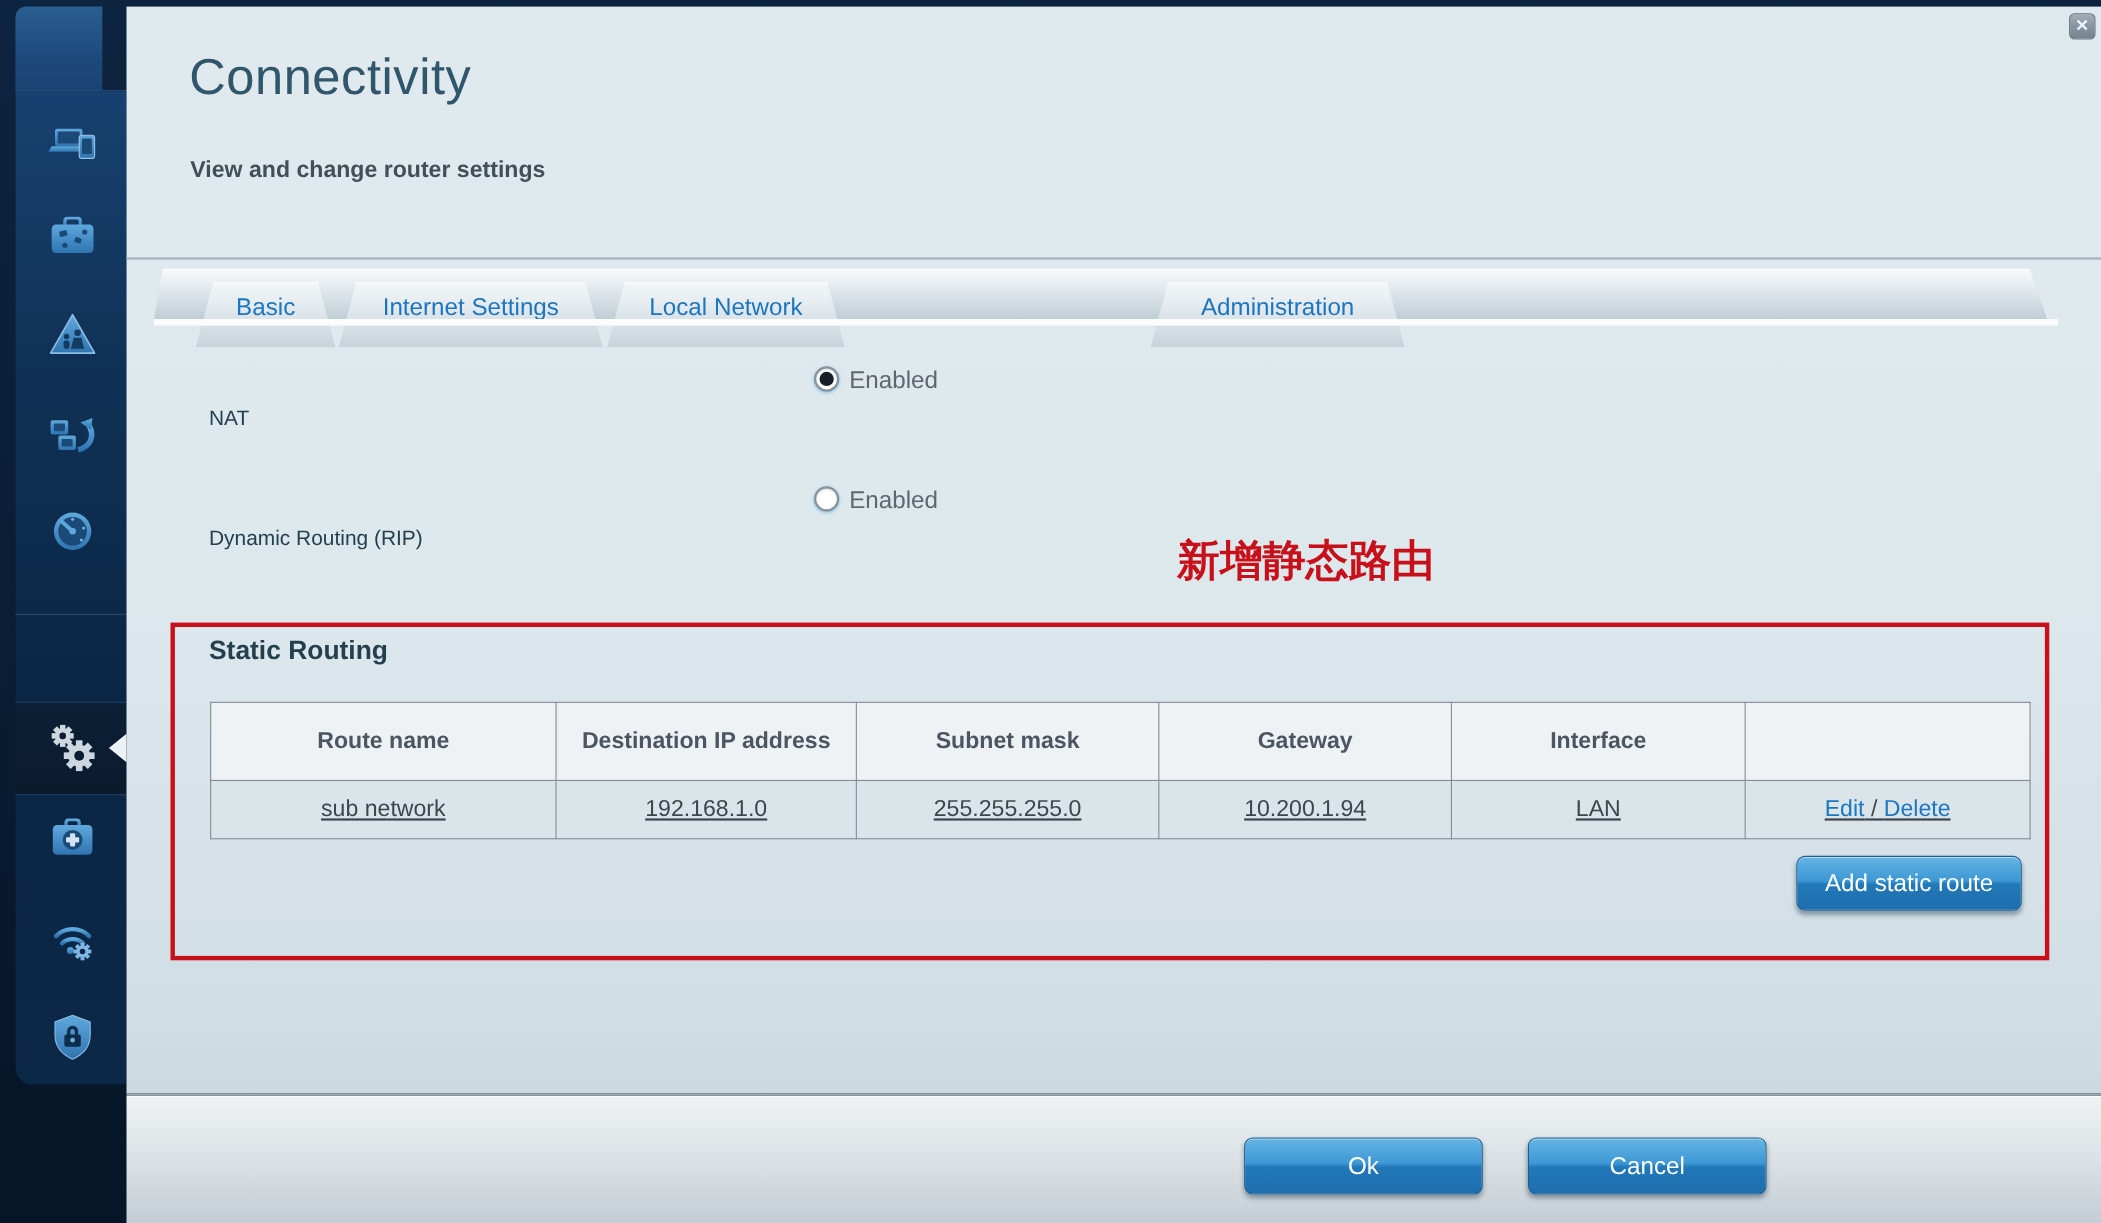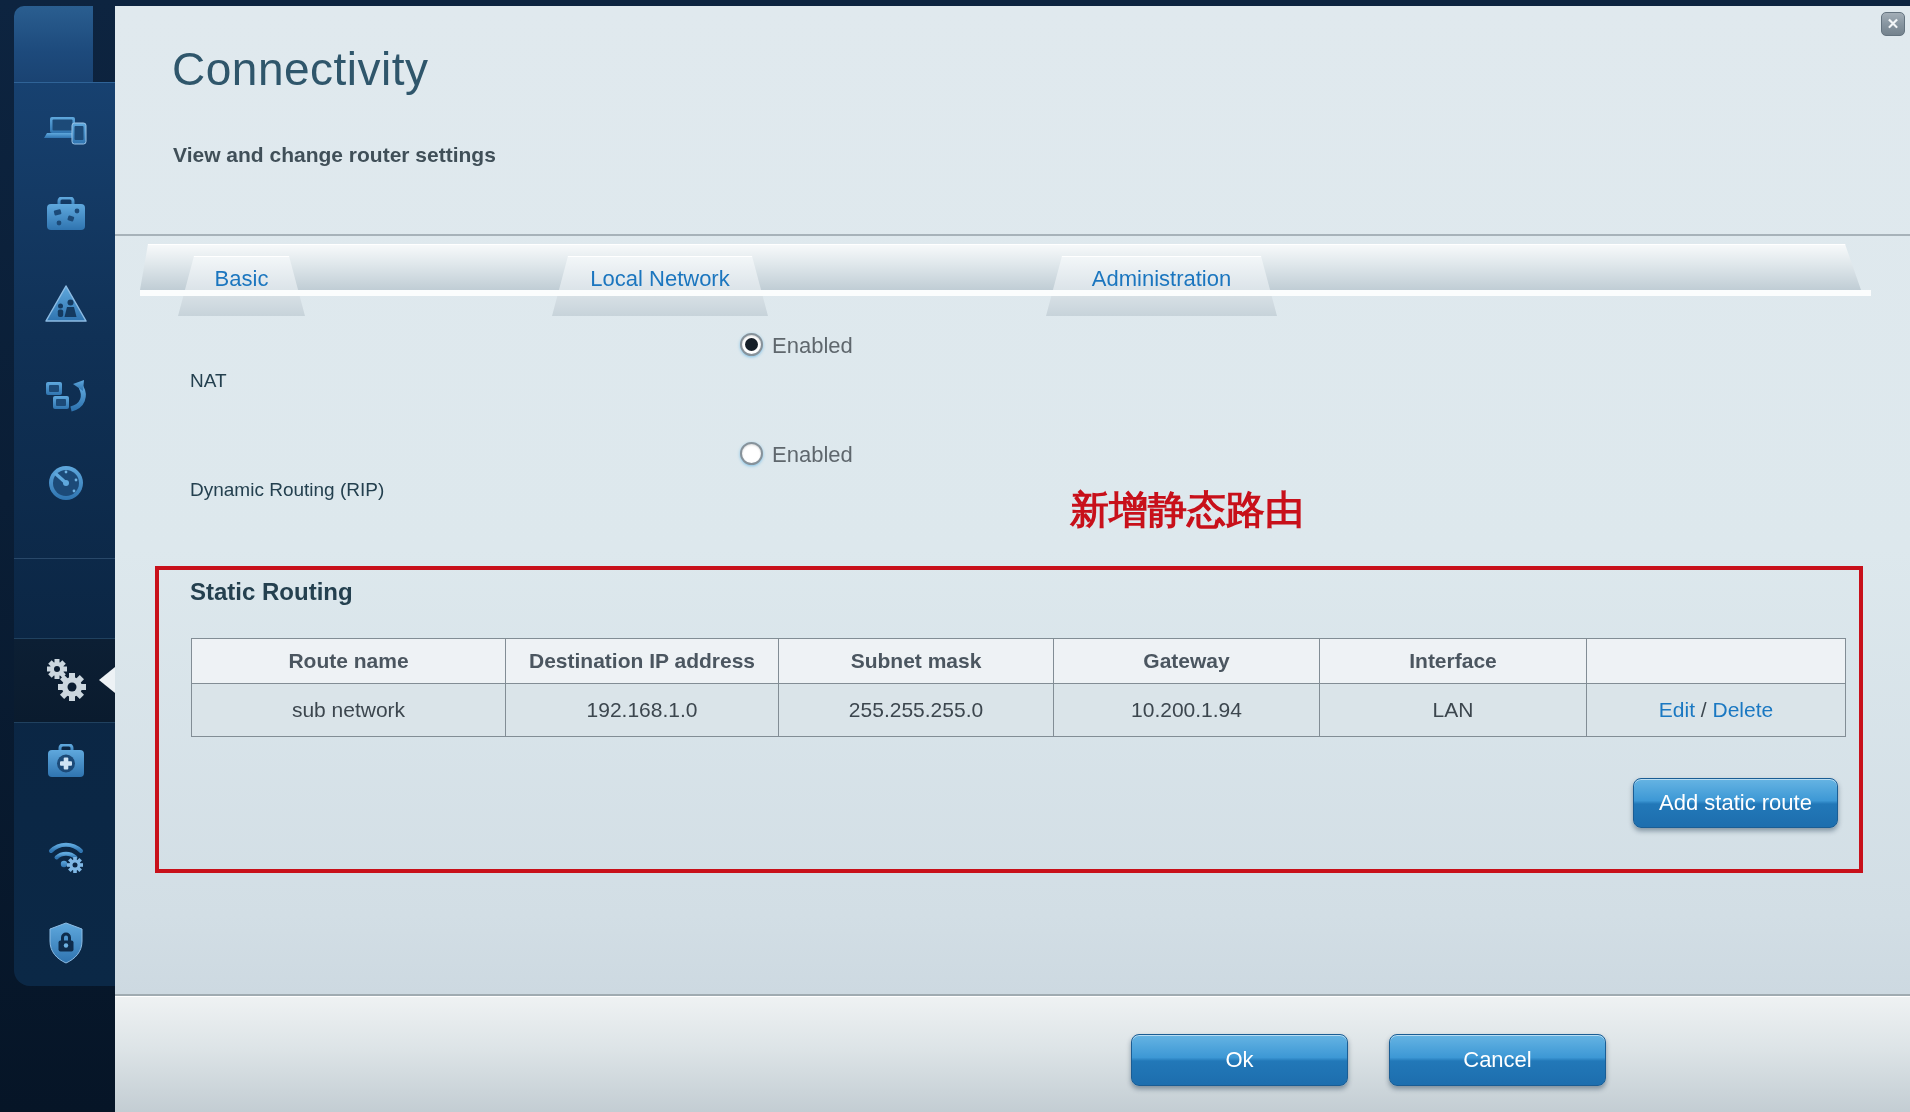--- a/index.html
+++ b/index.html
@@ -87,26 +87,26 @@
     border:4px solid #c8101a;
   }
 
   
   .section-title { position:absolute; left:190px; top:578px; font-size:24px; font-weight:bold; color:#24404f; }
   .routes-table {
     position:absolute; left:191px; top:638px; border-collapse:collapse; table-layout:fixed;
     font-size:21px;
   }
   .routes-table th {
-    height:45px; background:#eef2f5; color:#4b5660; font-weight:bold;
+    height:71px; background:#eef2f5; color:#4b5660; font-weight:bold;
     border:1px solid #828d95; text-align:center;
   }
   .routes-table td {
     height:53px; background:#dae4e9; color:#3c464e;
-    border:1px solid #828d95; text-align:center;
+    border:1px solid #828d95; text-align:center;text-decoration:underline;
   }
   .link { color:#1a78c2; cursor:pointer; }
   .link-sep { color:#3c464e; }
 
   
   .btn-blue {
     position:absolute; border:1px solid #1a5d94; border-radius:8px;
     background:linear-gradient(180deg,#66b4e3 0%,#3d98d5 45%,#2278b8 52%,#1d6eae 100%);
     box-shadow:0 3px 5px rgba(8,35,60,0.4), inset 0 1px 0 rgba(255,255,255,0.55);
     color:#ffffff; font-size:22px; text-align:center; cursor:pointer;
@@ -259,20 +259,21 @@
   </div>
 
   <div class="main-panel"></div>
 
   <h1 class="page-title">Connectivity</h1>
   <p class="page-subtitle">View and change router settings</p>
   <div class="header-divider"></div>
 
   <div class="tab-band"></div>
   <div class="tab" style="left:178px;width:127px">Basic</div>
+  <div class="tab" style="left:308px;width:240px">Internet Settings</div>
   <div class="tab" style="left:552px;width:216px">Local Network</div>
   <div class="tab" style="left:1046px;width:231px">Administration</div>
   <div class="white-strip"></div>
 
   <div class="setting-label" style="top:332px">NAT</div>
   <div class="radio checked" style="top:333px"></div>
   <div class="radio-text" style="top:333px">Enabled</div>
 
   <div class="setting-label" style="top:441px">Dynamic Routing (RIP)</div>
   <div class="radio" style="top:442px"></div>

